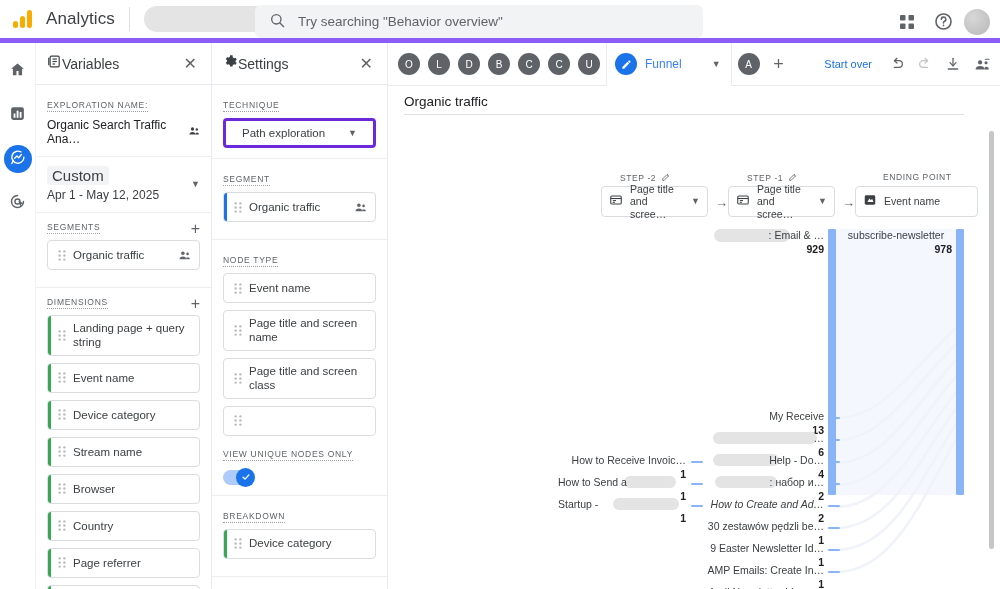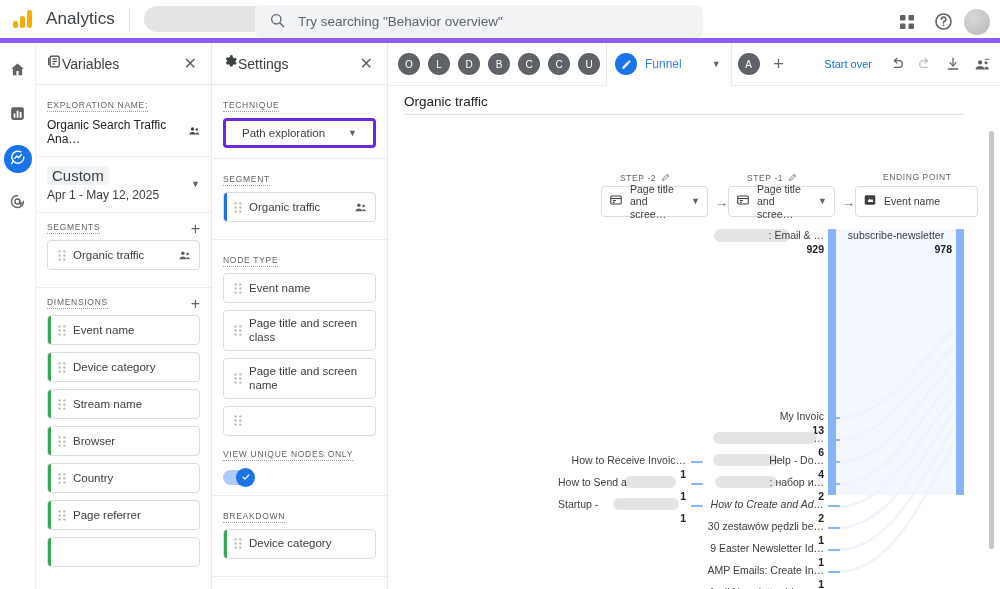--- a/index.html
+++ b/index.html
@@ -322,20 +322,31 @@
       <div id="dim-list">
           <div class="card green">
             <span class="grip"><svg width="8" height="11" viewBox="0 0 8 11" fill="#80868b">
                 <circle cx="1.6" cy="1.4" r="1.2"></circle>
                 <circle cx="6.4" cy="1.4" r="1.2"></circle>
                 <circle cx="1.6" cy="5.5" r="1.2"></circle>
                 <circle cx="6.4" cy="5.5" r="1.2"></circle>
                 <circle cx="1.6" cy="9.6" r="1.2"></circle>
                 <circle cx="6.4" cy="9.6" r="1.2"></circle>
               </svg></span>
+            <span class="txt">Landing page + query string</span>
+          </div>
+          <div class="card green">
+            <span class="grip"><svg width="8" height="11" viewBox="0 0 8 11" fill="#80868b">
+                <circle cx="1.6" cy="1.4" r="1.2"></circle>
+                <circle cx="6.4" cy="1.4" r="1.2"></circle>
+                <circle cx="1.6" cy="5.5" r="1.2"></circle>
+                <circle cx="6.4" cy="5.5" r="1.2"></circle>
+                <circle cx="1.6" cy="9.6" r="1.2"></circle>
+                <circle cx="6.4" cy="9.6" r="1.2"></circle>
+              </svg></span>
             <span class="txt">Event name</span>
           </div>
           <div class="card green">
             <span class="grip"><svg width="8" height="11" viewBox="0 0 8 11" fill="#80868b">
                 <circle cx="1.6" cy="1.4" r="1.2"></circle>
                 <circle cx="6.4" cy="1.4" r="1.2"></circle>
                 <circle cx="1.6" cy="5.5" r="1.2"></circle>
                 <circle cx="6.4" cy="5.5" r="1.2"></circle>
                 <circle cx="1.6" cy="9.6" r="1.2"></circle>
                 <circle cx="6.4" cy="9.6" r="1.2"></circle>
@@ -454,32 +465,32 @@
           </div>
           <div class="card">
             <span class="grip"><svg width="8" height="11" viewBox="0 0 8 11" fill="#80868b">
                 <circle cx="1.6" cy="1.4" r="1.2"></circle>
                 <circle cx="6.4" cy="1.4" r="1.2"></circle>
                 <circle cx="1.6" cy="5.5" r="1.2"></circle>
                 <circle cx="6.4" cy="5.5" r="1.2"></circle>
                 <circle cx="1.6" cy="9.6" r="1.2"></circle>
                 <circle cx="6.4" cy="9.6" r="1.2"></circle>
               </svg></span>
+            <span class="txt">Page title and screen name</span>
+          </div>
+          <div class="card">
+            <span class="grip"><svg width="8" height="11" viewBox="0 0 8 11" fill="#80868b">
+                <circle cx="1.6" cy="1.4" r="1.2"></circle>
+                <circle cx="6.4" cy="1.4" r="1.2"></circle>
+                <circle cx="1.6" cy="5.5" r="1.2"></circle>
+                <circle cx="6.4" cy="5.5" r="1.2"></circle>
+                <circle cx="1.6" cy="9.6" r="1.2"></circle>
+                <circle cx="6.4" cy="9.6" r="1.2"></circle>
+              </svg></span>
             <span class="txt">Page title and screen class</span>
-          </div>
-          <div class="card">
-            <span class="grip"><svg width="8" height="11" viewBox="0 0 8 11" fill="#80868b">
-                <circle cx="1.6" cy="1.4" r="1.2"></circle>
-                <circle cx="6.4" cy="1.4" r="1.2"></circle>
-                <circle cx="1.6" cy="5.5" r="1.2"></circle>
-                <circle cx="6.4" cy="5.5" r="1.2"></circle>
-                <circle cx="1.6" cy="9.6" r="1.2"></circle>
-                <circle cx="6.4" cy="9.6" r="1.2"></circle>
-              </svg></span>
-            <span class="txt">Page title and screen name</span>
           </div>
           <div class="card">
             <span class="grip"><svg width="8" height="11" viewBox="0 0 8 11" fill="#80868b">
                 <circle cx="1.6" cy="1.4" r="1.2"></circle>
                 <circle cx="6.4" cy="1.4" r="1.2"></circle>
                 <circle cx="1.6" cy="5.5" r="1.2"></circle>
                 <circle cx="6.4" cy="5.5" r="1.2"></circle>
                 <circle cx="1.6" cy="9.6" r="1.2"></circle>
                 <circle cx="6.4" cy="9.6" r="1.2"></circle>
               </svg></span>
@@ -660,21 +671,21 @@
       <div class="bar" style="left:568px; top:101px; width:8px; height:266px;"></div>
 
       <div class="redact" style="left:326px; top:101px; width:76px; height:13px;"></div>
       <div class="nodelbl" style="left:330px; top:101px; width:106px;">: Email &amp; …</div>
       <div class="nodeval" style="left:330px; top:115px; width:106px;">929</div>
 
       <div class="nodelbl" style="left:452px; top:101px; width:112px; text-align:center;">subscribe-newsletter</div>
       <div class="nodeval" style="left:452px; top:115px; width:112px;">978</div>
 
       <div class="tick" style="left:440px; top:289px; width:12px;"></div>
-      <div class="nodelbl" style="left:300px; top:282px; width:136px;">My Invoic</div>
+      <div class="nodelbl" style="left:300px; top:282px; width:136px;">My Receive</div>
       <div class="nodeval" style="left:300px; top:296px; width:136px;">13</div>
 
       <div class="tick" style="left:440px; top:311px; width:12px;"></div>
       <div class="redact" style="left:325px; top:304px; width:104px; height:12px;"></div>
       <div class="nodelbl" style="left:300px; top:304px; width:136px;">…</div>
       <div class="nodeval" style="left:300px; top:318px; width:136px;">6</div>
 
       <div class="tick" style="left:440px; top:333px; width:12px;"></div>
       <div class="redact" style="left:325px; top:326px; width:66px; height:12px;"></div>
       <div class="nodelbl" style="left:300px; top:326px; width:136px;">Help - Do…</div>

